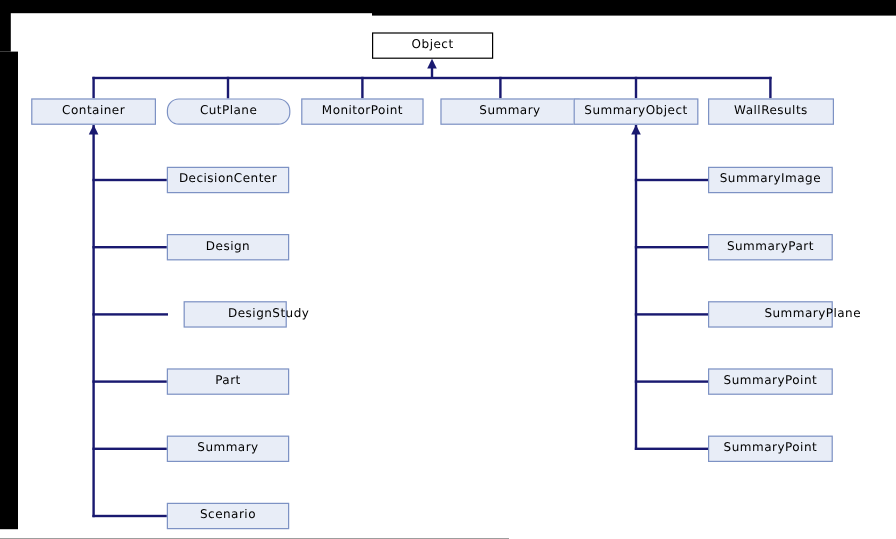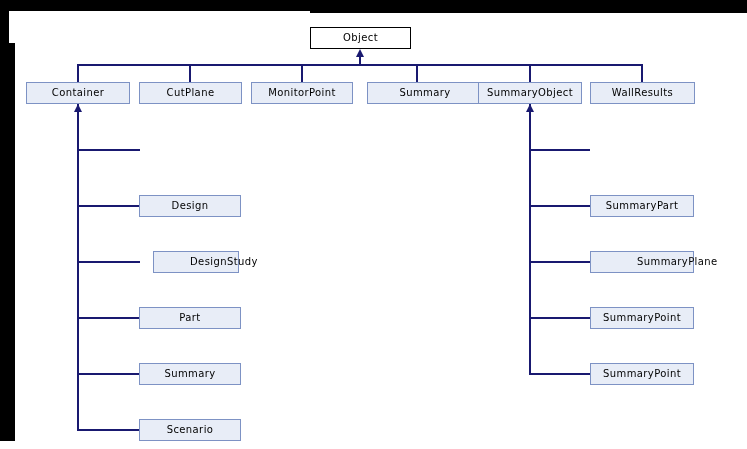--- a/index.html
+++ b/index.html
@@ -55,30 +55,32 @@
   <div class="edge" style="left:529px;top:104px;width:2px;height:271px;"></div>
   <div class="edge" style="left:529px;top:149px;width:61px;height:2px;"></div>
   <div class="edge" style="left:529px;top:205px;width:61px;height:2px;"></div>
   <div class="edge" style="left:529px;top:261px;width:61px;height:2px;"></div>
   <div class="edge" style="left:529px;top:317px;width:61px;height:2px;"></div>
   <div class="edge" style="left:529px;top:373px;width:61px;height:2px;"></div>
 
   <div class="node root" style="left:310px;top:27px;width:101px;">Object</div>
 
   <div class="node" style="left:26px;top:82px;width:104px;">Container</div>
-  <div class="node" style="left:139px;top:82px;width:103px;">CutPlane</div>
+  <div class="node" style="left:139px;top:82px;width:103px;border-radius:10px;">CutPlane</div>
   <div class="node" style="left:251px;top:82px;width:102px;">MonitorPoint</div>
   <div class="node" style="left:367px;top:82px;width:116px;">Summary</div>
   <div class="node" style="left:478px;top:82px;width:104px;">SummaryObject</div>
   <div class="node" style="left:590px;top:82px;width:105px;">WallResults</div>
 
+  <div class="node" style="left:139px;top:139px;width:102px;">DecisionCenter</div>
   <div class="node" style="left:139px;top:195px;width:102px;">Design</div>
   <div class="node" style="left:153px;top:251px;width:86px;padding-left:36px;">DesignStudy</div>
   <div class="node" style="left:139px;top:307px;width:102px;">Part</div>
   <div class="node" style="left:139px;top:363px;width:102px;">Summary</div>
   <div class="node" style="left:139px;top:419px;width:102px;">Scenario</div>
 
+  <div class="node" style="left:590px;top:139px;width:104px;">SummaryImage</div>
   <div class="node" style="left:590px;top:195px;width:104px;">SummaryPart</div>
   <div class="node" style="left:590px;top:251px;width:104px;padding-left:46px;">SummaryPlane</div>
   <div class="node" style="left:590px;top:307px;width:104px;">SummaryPoint</div>
   <div class="node" style="left:590px;top:363px;width:104px;">SummaryPoint</div>
 
 </div>
 
 </body></html>

